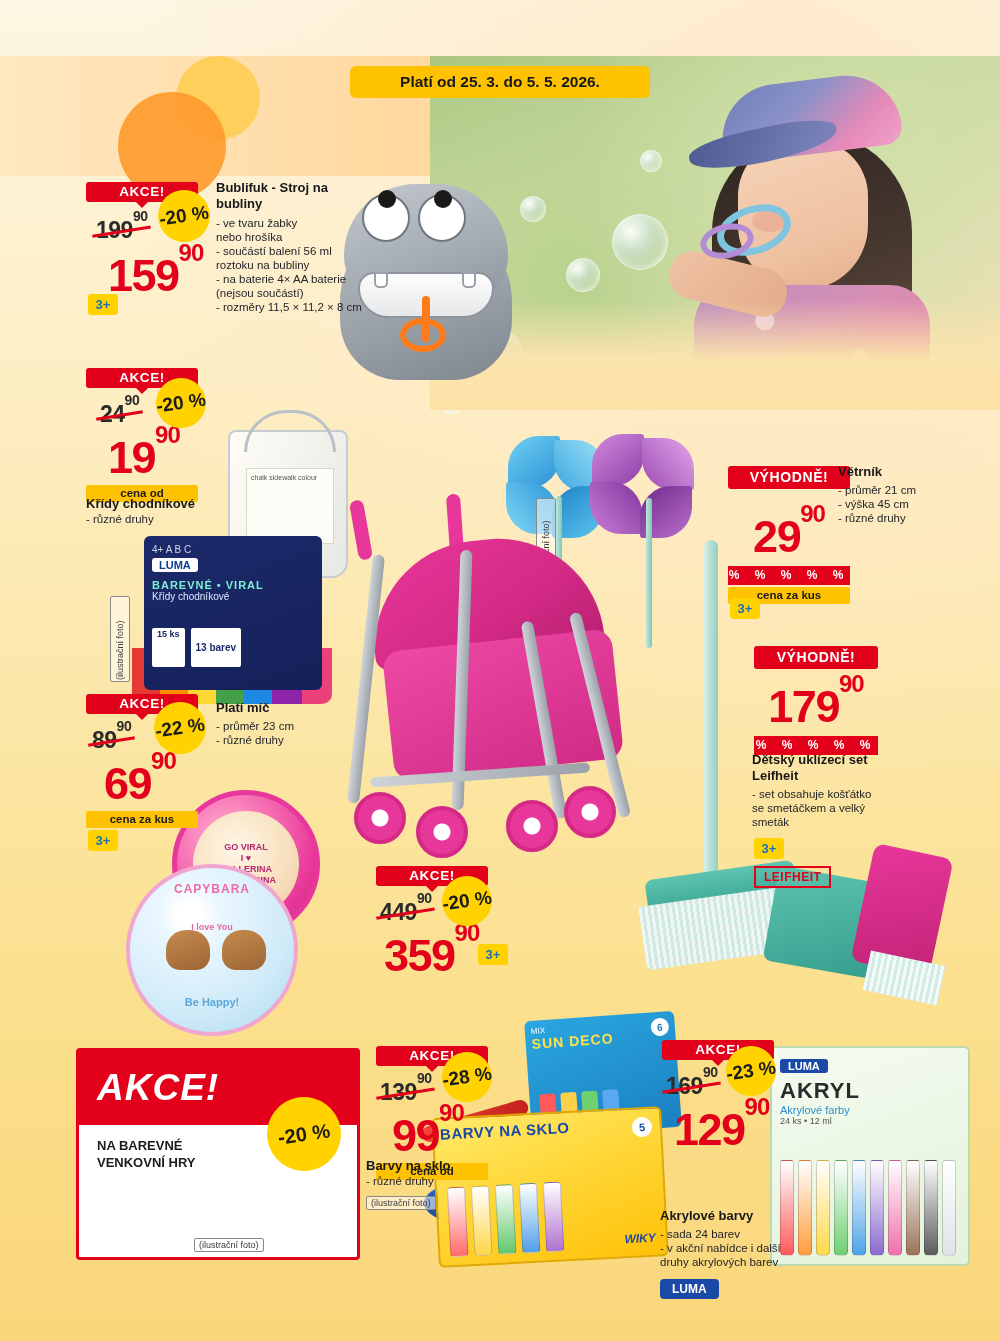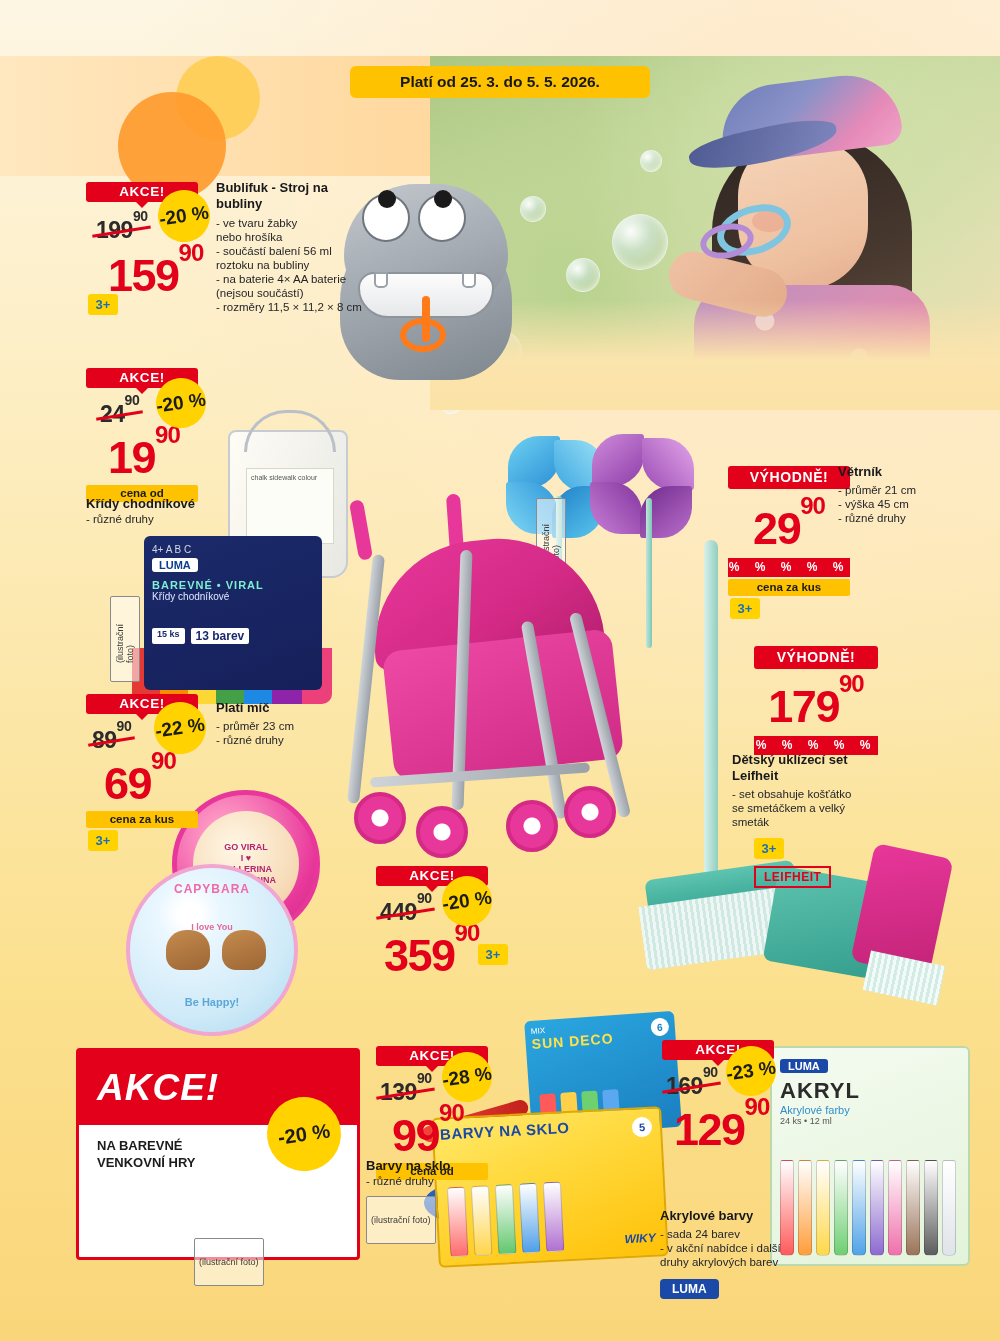--- a/index.html
+++ b/index.html
@@ -167,21 +167,21 @@
     border-radius: 3px;
   }
   .percent-row {
     background: #e2001a; color: #fff; font-weight: bold; font-size: 12px;
     letter-spacing: 6px; text-align: center; padding: 2px 0 3px;
   }
   .prod-title { font-weight: bold; font-size: 13px; color: #18181a; line-height: 16px; }
   .prod-desc { font-size: 11.5px; color: #24252a; line-height: 14px; }
   .illu {
     font-size: 9px; color: #3a3a3a; border: 1px solid #8a8a8a; border-radius: 2px;
-    padding: 18px 4px; background: rgba(255,255,255,.55); display: inline-block;
+    padding: 1px 4px; background: rgba(255,255,255,.55); display: inline-block;
   }
   .illu.vert { writing-mode: vertical-rl; transform: rotate(180deg); }
   
   .hippo {
     position: absolute; left: 330px; top: 176px; width: 192px; height: 210px;
   }
   .hippo .body {
     position: absolute; left: 10px; top: 40px; width: 172px; height: 164px;
     background: linear-gradient(160deg, #b7bcc2 0%, #9aa1a8 55%, #7e868e 100%);
     border-radius: 86px 86px 60px 60px;
@@ -501,21 +501,21 @@
     <div class="label">chalk sidewalk colour</div>
   </div>
   <div class="chalk-colors"></div>
   <div class="chalk-box">
     <div style="font-size:10px;color:#fff;opacity:.8;">4+ A B C</div>
     <div class="luma">LUMA</div>
     <div class="t1">BAREVNÉ • VIRAL</div>
     <div class="t2">Křídy chodníkové</div>
     <div style="margin-top:26px;display:flex;gap:6px;">
       <span style="background:#fff;color:#1b2a6b;font-size:9px;font-weight:bold;padding:1px 5px;border-radius:2px;">15 ks</span>
-      <span style="background:#fff;color:#1b2a6b;font-size:12px;font-weight:bold;padding:1px 5px;border-radius:2px;">13 barev</span>
+      <span style="background:#fff;color:#1b2a6b;font-size:10px;font-weight:bold;padding:14px 5px;border-radius:2px;">13 barev</span>
     </div>
   </div>
   <div class="illu vert" style="position:absolute;left:110px;top:596px;height:86px;">(ilustrační foto)</div>
 
   <div style="position:absolute;left:86px;top:368px;width:112px;">
     <div class="akce-flag">AKCE!</div>
     <div style="position:relative;margin-top:12px;padding-left:14px;">
       <span class="old-price">
         <span>24</span><sup>90</sup>
         <span class="strike"></span>
@@ -545,21 +545,21 @@
     <div class="blade" style="left:8px;top:10px;background:linear-gradient(140deg,#d08bdc,#8d3ea8);"></div>
     <div class="blade" style="left:58px;top:14px;background:linear-gradient(140deg,#e3a6e9,#9a4bb4);transform:rotate(90deg);"></div>
     <div class="blade" style="left:6px;top:58px;background:linear-gradient(140deg,#c87fd6,#82359e);transform:rotate(-90deg);"></div>
     <div class="blade" style="left:56px;top:62px;background:linear-gradient(140deg,#bb6fcd,#6f2a8a);transform:rotate(180deg);"></div>
     <div class="stick" style="left:62px;top:74px;height:150px;"></div>
   </div>
   <div class="illu vert" style="position:absolute;left:536px;top:498px;height:84px;">(ilustrační foto)</div>
 
   <div style="position:absolute;left:728px;top:466px;width:122px;">
     <div class="vyhodne-flag">VÝHODNĚ!</div>
-    <div style="text-align:center;margin-top:10px;">
+    <div style="text-align:center;margin-top:18px;">
       <span class="new-price">
         <span>29</span><sup>90</sup>
       </span>
     </div>
     <div class="percent-row" style="margin-top:8px;">% % % % %</div>
     <div class="cena-bar" style="margin-top:2px;">cena za kus</div>
   </div>
   <div class="age-badge" style="position:absolute;left:730px;top:598px;">3+</div>
   <div style="position:absolute;left:838px;top:464px;width:140px;">
     <div class="prod-title">Větrník</div>
@@ -657,21 +657,21 @@
 
   <div style="position:absolute;left:754px;top:646px;width:124px;">
     <div class="vyhodne-flag">VÝHODNĚ!</div>
     <div style="text-align:center;margin-top:8px;">
       <span class="new-price">
         <span>179</span><sup>90</sup>
       </span>
     </div>
     <div class="percent-row" style="margin-top:8px;">% % % % %</div>
   </div>
-  <div style="position:absolute;left:732px;top:752px;width:160px;">
+  <div style="position:absolute;left:752px;top:752px;width:160px;">
     <div class="prod-title">
       <div>Dětský uklízecí set</div>
       <div>Leifheit</div>
     </div>
     <div class="prod-desc" style="margin-top:3px;">
       <div>- set obsahuje košťátko</div>
       <div>  se smetáčkem a velký</div>
       <div>  smeták</div>
     </div>
   </div>

